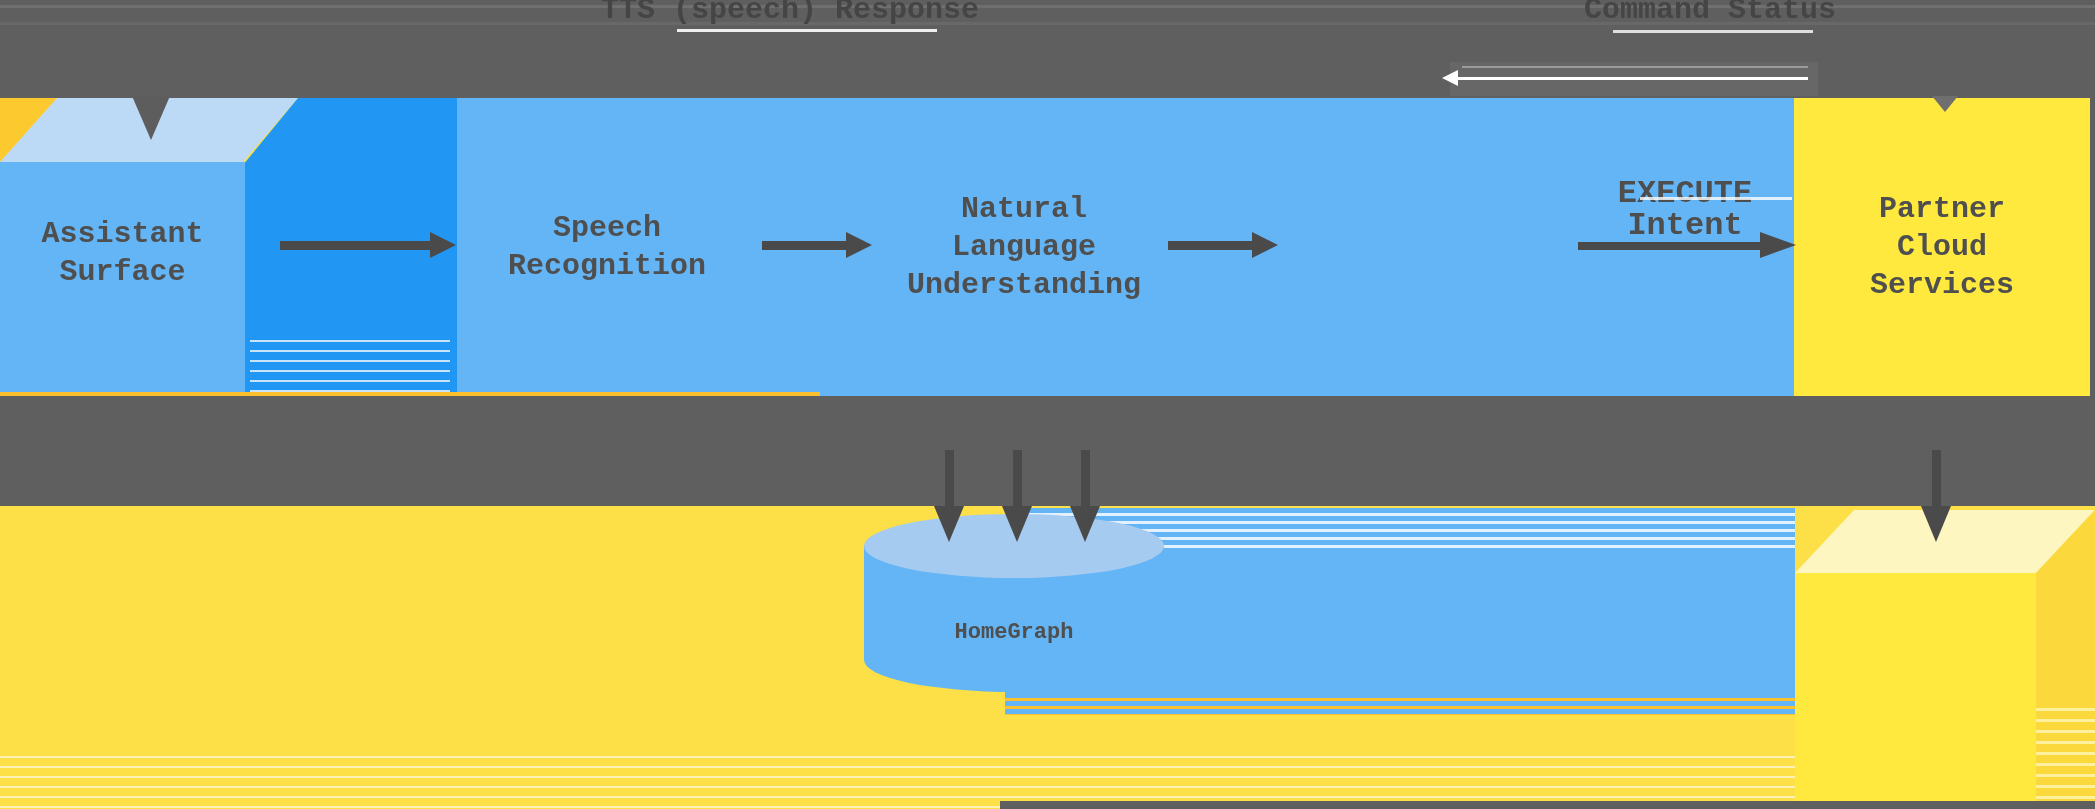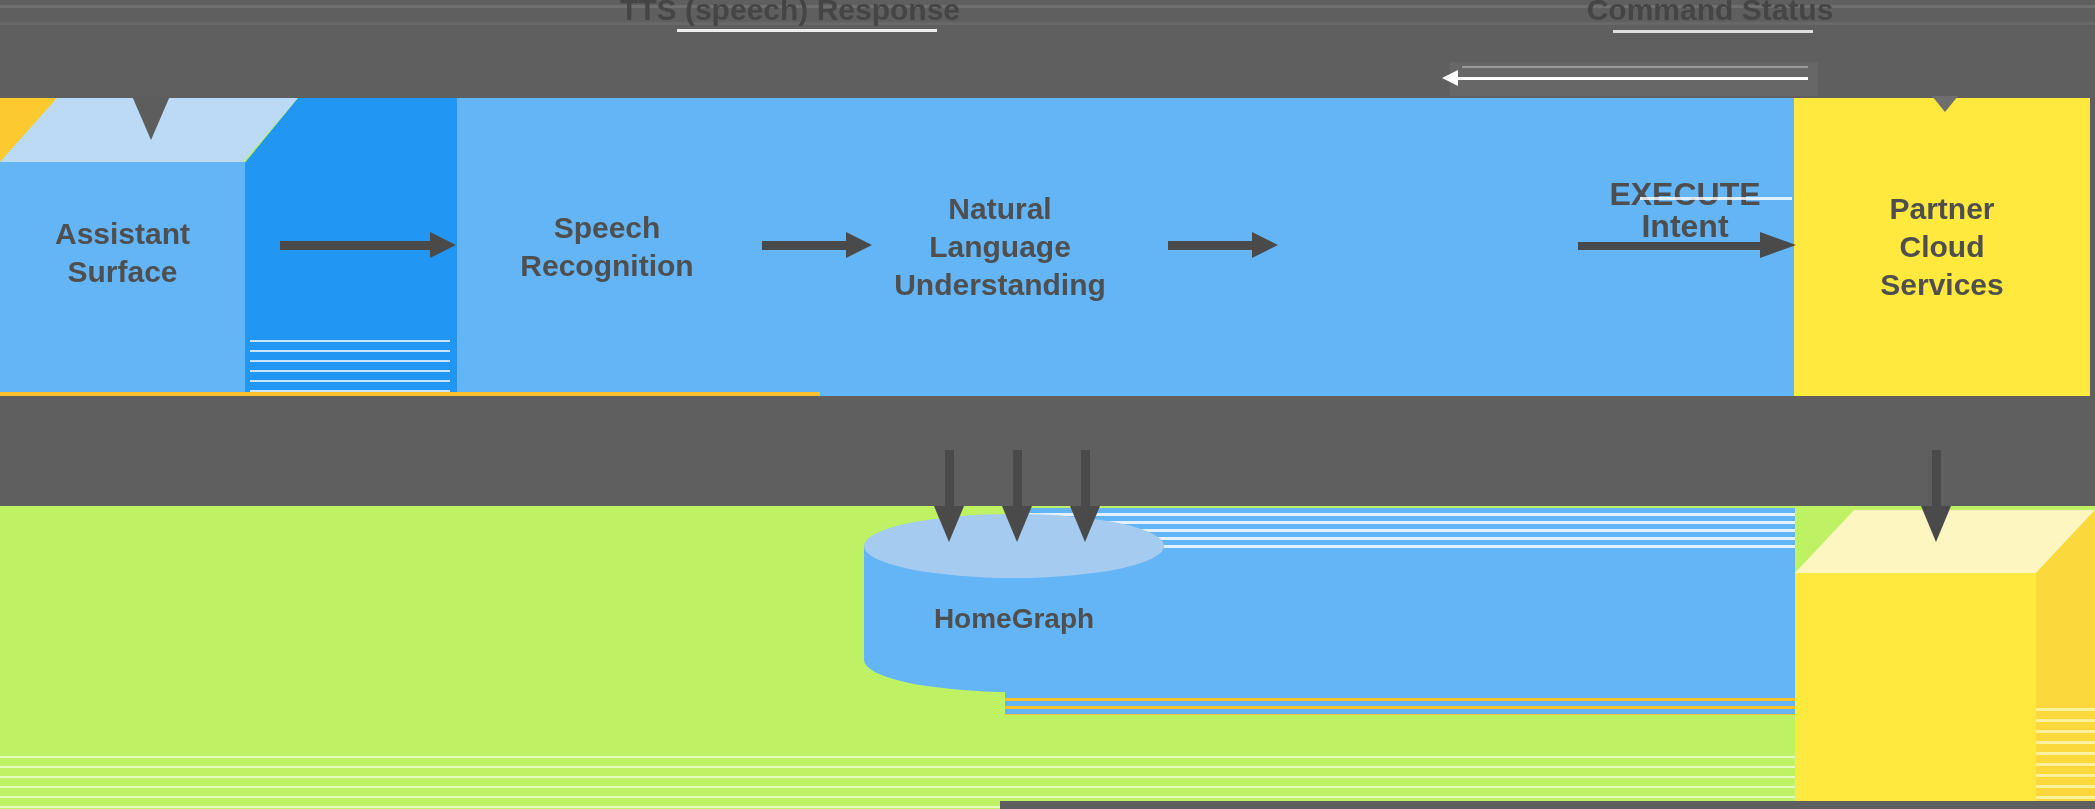--- a/index.html
+++ b/index.html
@@ -1,19 +1,19 @@
 <!DOCTYPE html>
 <html><head>
 <meta charset="utf-8">
 <style>
   html,body{margin:0;padding:0;background:#222;}
   #stage{
     position:relative;width:2095px;height:809px;overflow:hidden;
-    background:#bef264;
-    font-family:Liberation Sans, sans-serif;
+    background:#fde047;
+    font-family:Liberation Mono, monospace;
   }
   #stage *{position:absolute;box-sizing:border-box;}
 
   
   .band{background:#5f5f5f;}
   #top-band{left:0;top:0;width:2095px;height:98px;}
   #mid-band{left:0;top:396px;width:2095px;height:110px;}
   #right-sliver{left:2090px;top:98px;width:5px;height:298px;background:#5f5f5f;}
   #bottom-strip{left:1000px;top:801px;width:1095px;height:8px;background:#5f5f5f;}
 
@@ -61,21 +61,21 @@
   #partner-notch{left:1932px;top:96px;border-left:13px solid transparent;border-right:13px solid transparent;border-top:16px solid #6f6f6f;}
 
   
   .lbl{
     display:flex;align-items:center;justify-content:center;text-align:center;
     white-space:pre-line;color:#4f4f4f;font-weight:bold;
     font-size:30px;line-height:38px;
   }
   #assistant-label{left:0;top:162px;width:245px;height:182px;}
   #speech-label{left:482px;top:190px;width:250px;height:114px;}
-  #nlu-label{left:850px;top:172px;width:300px;height:150px;}
+  #nlu-label{left:874px;top:172px;width:300px;height:150px;}
   #smarthome-label{left:1330px;top:190px;width:200px;height:114px;}
   #partner-label{left:1794px;top:98px;width:296px;height:298px;}
   #execute-label{left:1585px;top:178px;width:200px;height:64px;font-size:32px;line-height:32px;color:#4e4e4e;}
   #execute-ghost{left:1640px;top:197px;width:152px;height:3px;background:rgba(255,255,255,0.8);}
 
   
   .shaft{height:9px;background:#4a4a4a;}
   .head-right{width:0;height:0;border-top:13px solid transparent;border-bottom:13px solid transparent;border-left:26px solid #4a4a4a;}
   #arrow1-shaft{left:280px;top:241px;width:150px;}
   #arrow1-head{left:430px;top:232px;}
@@ -93,21 +93,21 @@
   #blue-band-bottom-stripes{left:1005px;top:693px;width:790px;height:22px;
     background:repeating-linear-gradient(to bottom,#64b5f6 0 5px,#fbc02d 5px 8px);}
 
   #amber-stripes{left:0;top:748px;width:1795px;height:61px;
     background:repeating-linear-gradient(to bottom,transparent 0 8px,rgba(255,255,255,0.6) 8px 10px);}
 
   
   #cyl-body{left:864px;top:546px;width:300px;height:114px;background:#64b5f6;}
   #cyl-bottom{left:864px;top:628px;width:300px;height:64px;border-radius:50%;background:#64b5f6;}
   #cyl-top{left:864px;top:514px;width:300px;height:64px;border-radius:50%;background:#a6cbf0;}
-  #homegraph-label{left:864px;top:595px;width:300px;height:48px;font-size:28px;}
+  #homegraph-label{left:864px;top:609px;width:300px;height:48px;font-size:22px;}
 
   
   .vshaft{width:9px;background:#4a4a4a;}
   .head-down{width:0;height:0;border-left:15px solid transparent;border-right:15px solid transparent;border-top:36px solid #4a4a4a;}
   #hg-arrow1-shaft{left:945px;top:450px;height:58px;}
   #hg-arrow2-shaft{left:1013px;top:450px;height:58px;}
   #hg-arrow3-shaft{left:1081px;top:450px;height:58px;}
   #hg-arrow1-head{left:934px;top:506px;}
   #hg-arrow2-head{left:1002px;top:506px;}
   #hg-arrow3-head{left:1070px;top:506px;}

